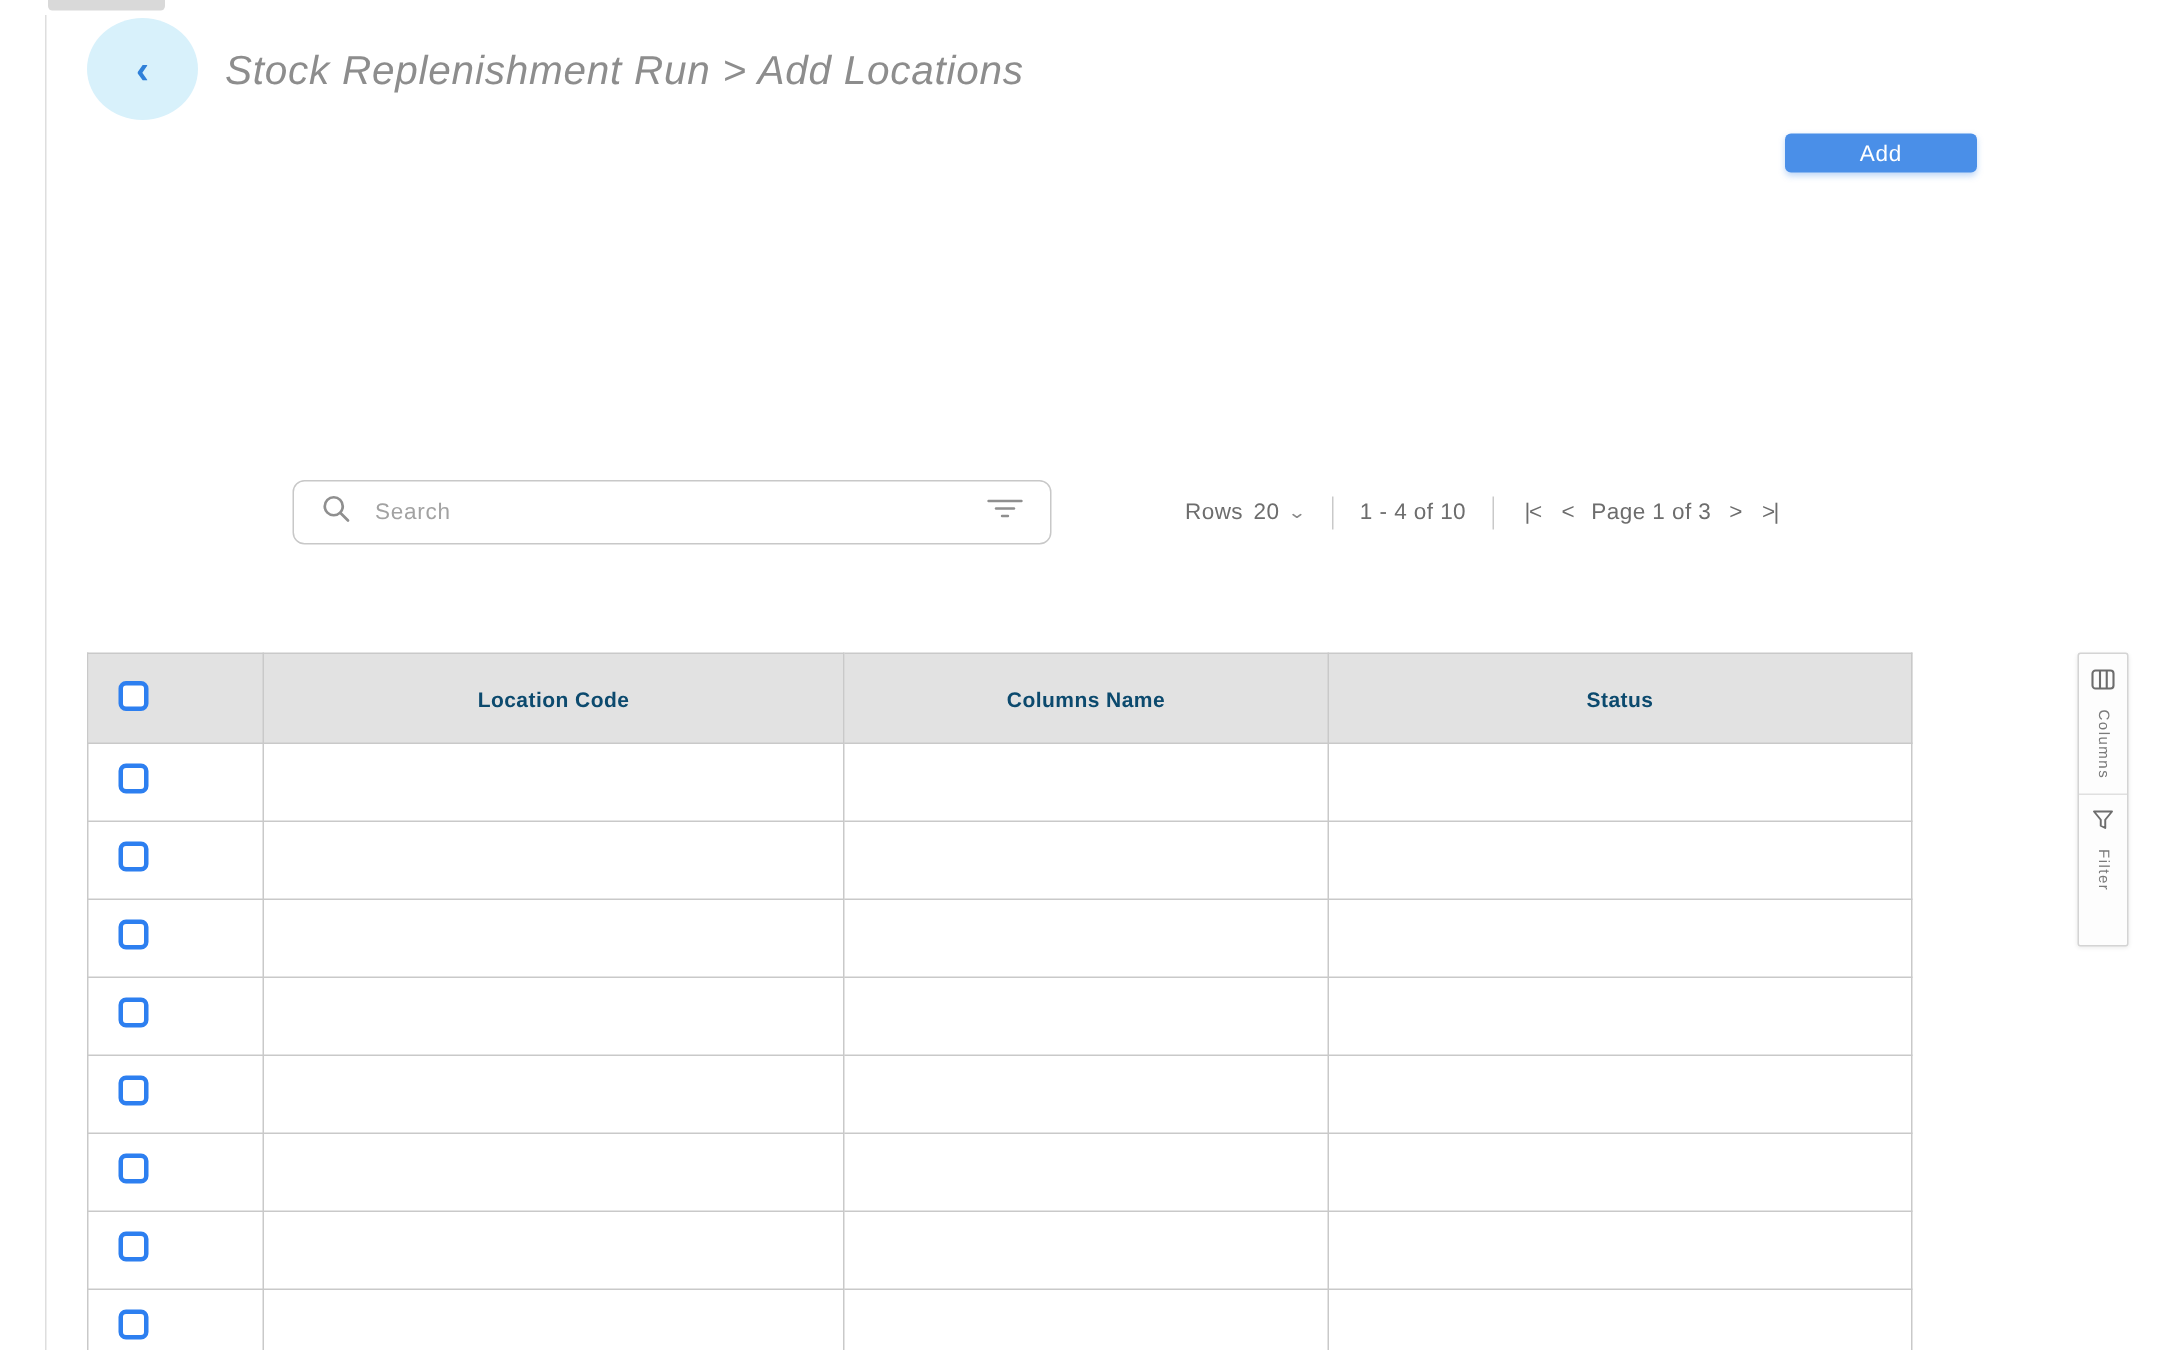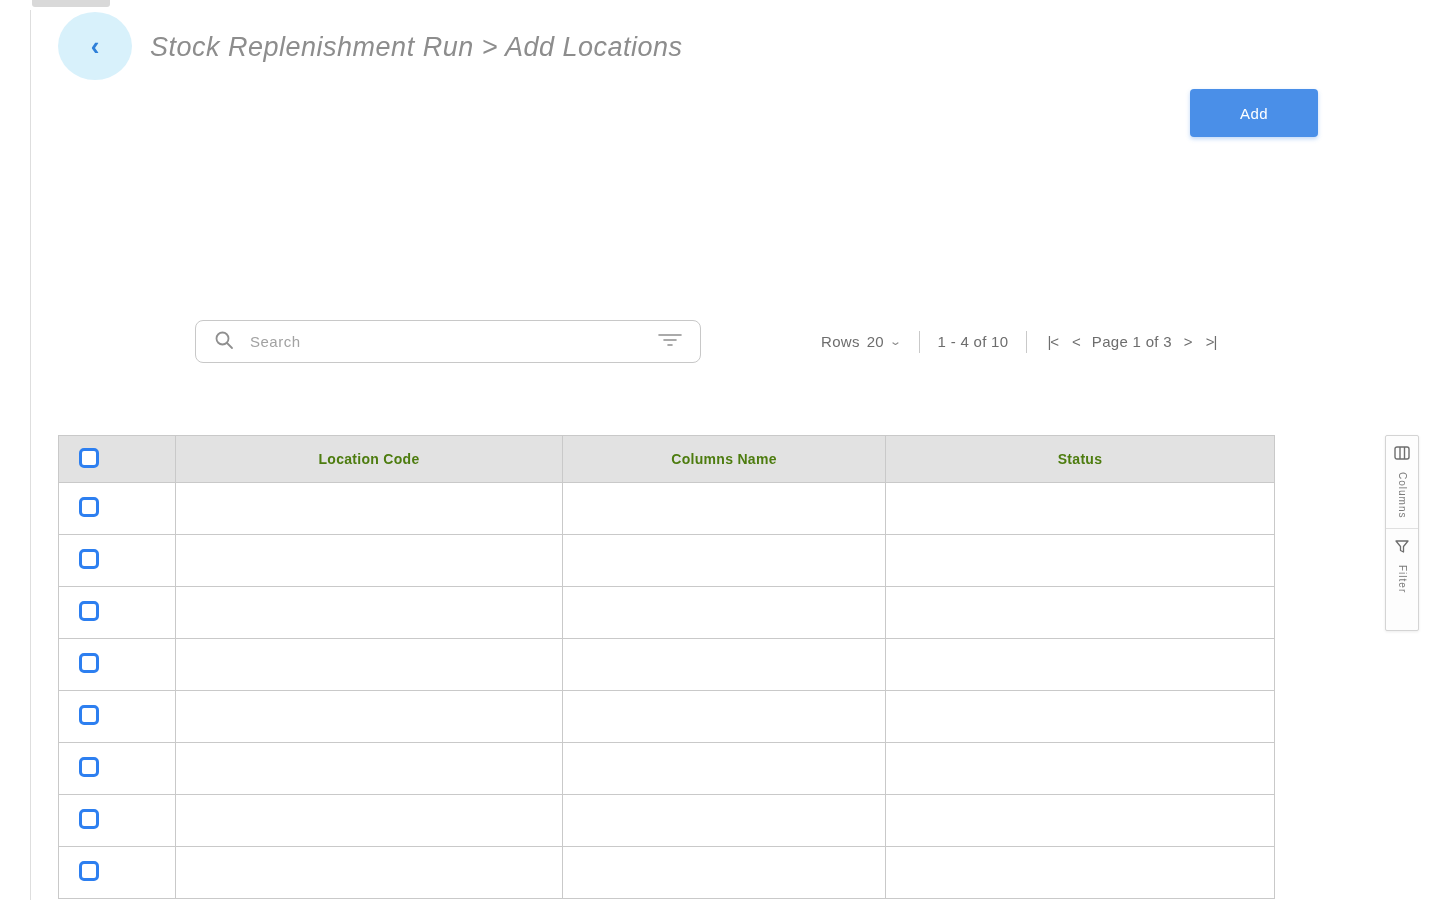--- a/index.html
+++ b/index.html
@@ -11,50 +11,50 @@
   .top-fragment { position: absolute; left: 32px; top: 0; width: 78px; height: 7px; background: #d9d9d9; border-radius: 0 0 3px 3px; }
 
   
   .back-btn { position: absolute; left: 58px; top: 12px; width: 74px; height: 68px;
     border-radius: 50%; background: #d8f1fb; border: none; cursor: pointer;
     display: flex; align-items: center; justify-content: center; }
   .back-chevron { color: #2f80d9; font-size: 26px; font-weight: bold; line-height: 1; }
   .page-title { position: absolute; left: 150px; top: 32px; font-size: 27px; font-weight: 500;
     color: #8d8d8d; letter-spacing: 0.5px; font-style: italic; }
 
-  .add-btn { position: absolute; left: 1190px; top: 89px; width: 128px; height: 48px;
+  .add-btn { position: absolute; left: 1190px; top: 89px; width: 128px; height: 26px;
     background: #4a8fe8; color: #ffffff; font-size: 15px; letter-spacing: 0.5px;
     border: none; border-radius: 4px; cursor: pointer;
     box-shadow: 0 2px 4px rgba(74,143,232,0.35); font-family: "Liberation Sans", sans-serif; }
 
   
   .search-box { position: absolute; left: 195px; top: 320px; width: 506px; height: 43px;
     border: 1px solid #c8c8c8; border-radius: 8px; background: #fff;
     display: flex; align-items: center; padding: 0 18px; }
   .search-box svg { flex: 0 0 auto; }
   .search-input { flex: 1 1 auto; border: none; outline: none; margin-left: 16px;
     font-size: 15px; color: #555; letter-spacing: 0.5px; background: transparent;
     font-family: "Liberation Sans", sans-serif; }
   .search-input::placeholder { color: #a2a2a2; }
 
   .pagination { position: absolute; left: 790px; top: 320px; height: 43px; right: 110px;
     display: flex; align-items: center; gap: 10px; color: #6d6d6d; font-size: 15px;
-    letter-spacing: 0.3px; white-space: nowrap; margin-left: 31px; }
+    letter-spacing: 0.3px; white-space: nowrap; }
   .pg-divider { width: 1px; height: 22px; background: #c9c9c9; margin: 0 8px; }
   .pg-btn { background: none; border: none; color: #6d6d6d; font-size: 15px; cursor: pointer;
     padding: 0 2px; font-family: "Liberation Sans", sans-serif; letter-spacing: -1px; }
   .rows-group { display: flex; align-items: center; gap: 7px; cursor: pointer; }
   .chev-down { font-size: 11px; color: #8a8a8a; transform: scaleX(1.4); display: inline-block; }
 
   
   .data-table { position: absolute; left: 58px; top: 435px; width: 1216px;
     border-collapse: collapse; table-layout: fixed; }
   .data-table th, .data-table td { border: 1px solid #c9c9c9; }
-  .data-table thead th { background: #e2e2e2; height: 47px; font-size: 14px;
-    font-weight: bold; color: #4d7c0f; letter-spacing: 0.3px; }
+  .data-table thead th { background: #e2e2e2; height: 60px; font-size: 14px;
+    font-weight: bold; color: #0c4a6e; letter-spacing: 0.3px; }
   .data-table tbody td { height: 52px; background: #fff; }
   .col-cb { width: 117px; }
   .col-code { width: 387px; }
   .col-name { width: 323px; }
   .col-status { width: 389px; }
   .cb-cell { padding-left: 20px; }
   .checkbox { display: inline-block; width: 20px; height: 20px; border: 3px solid #2d7ff0;
     border-radius: 5px; background: #fff; cursor: pointer; }
 
   

